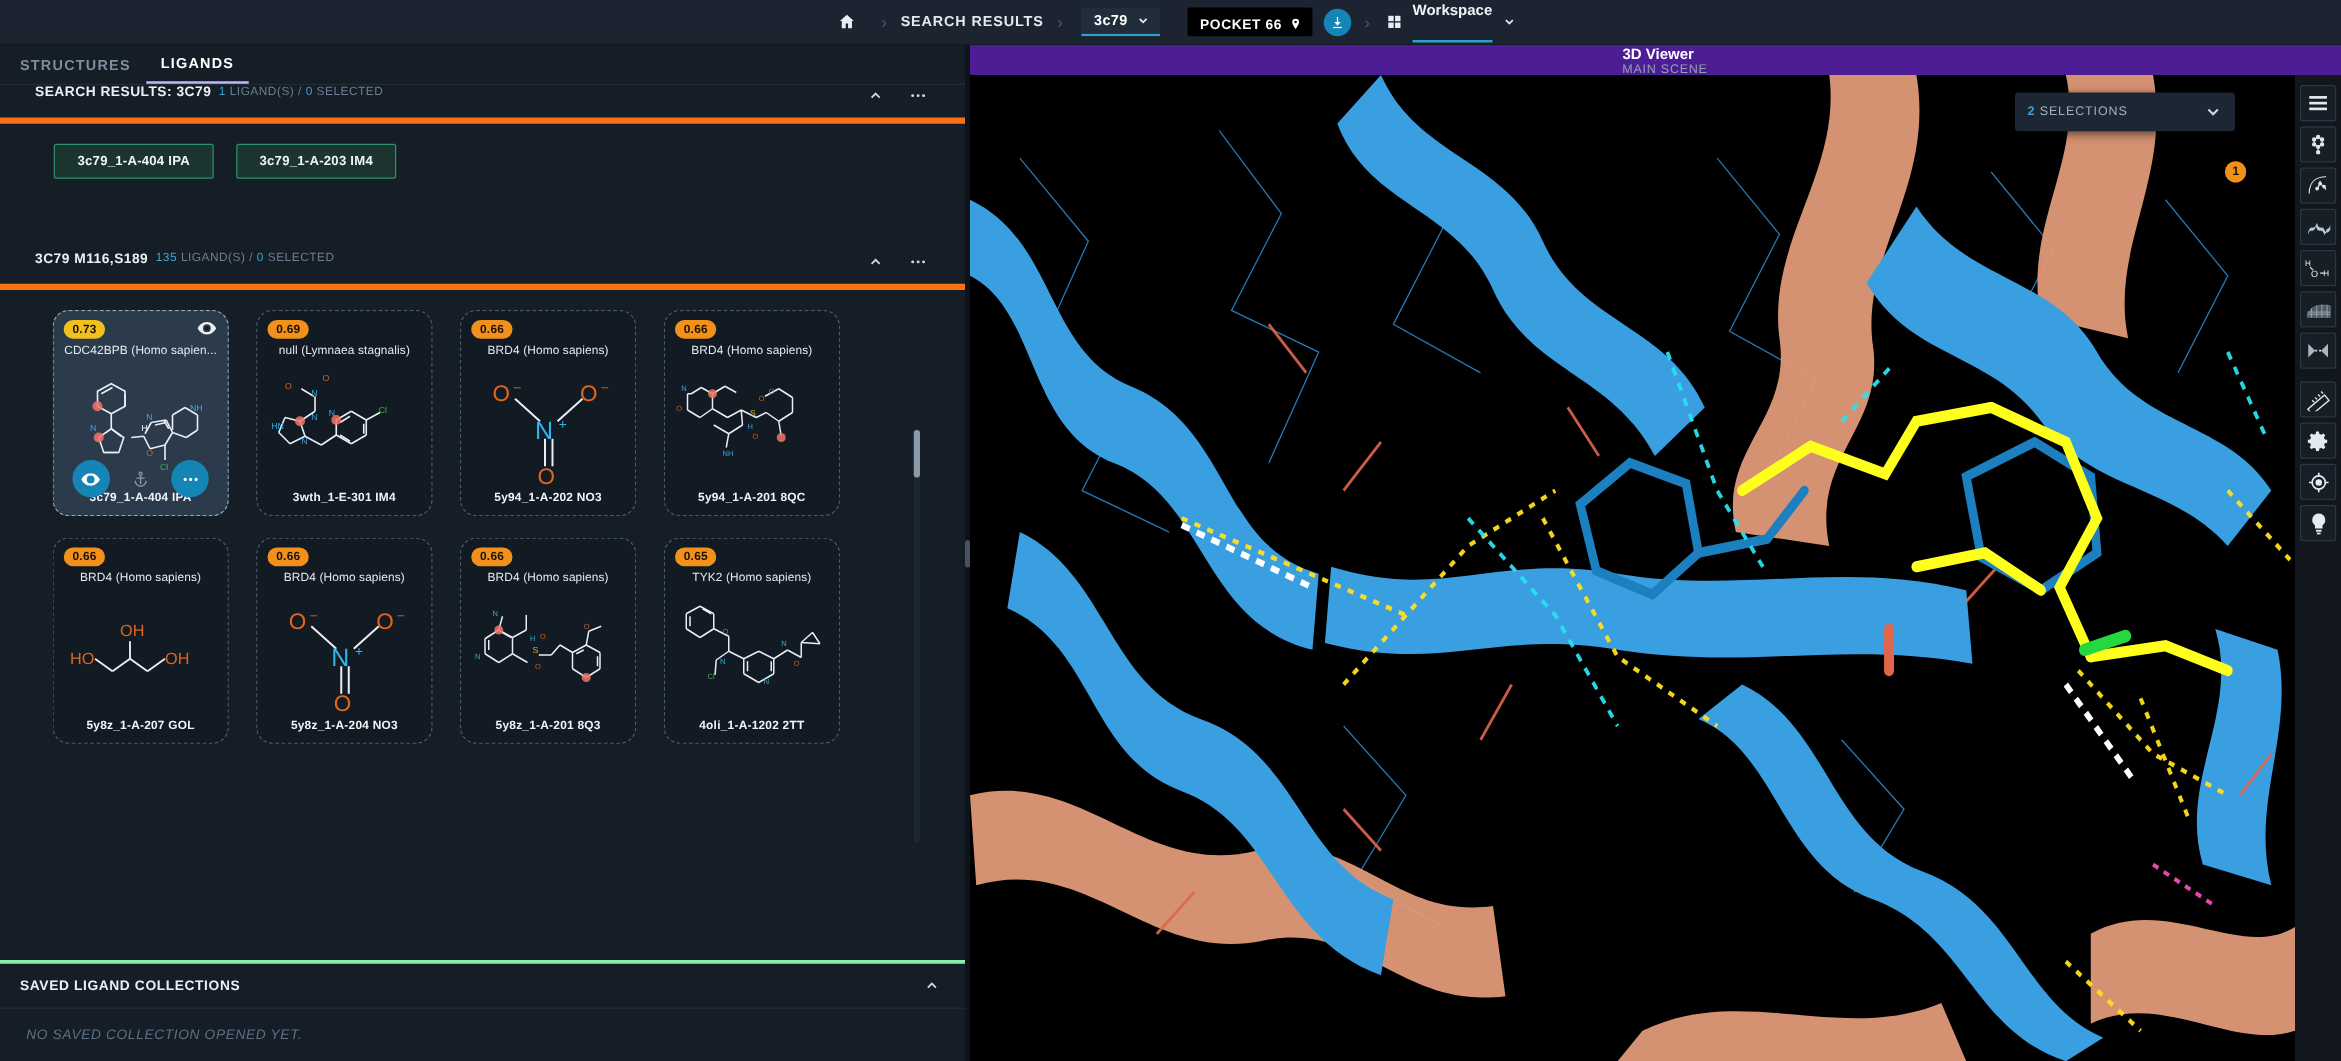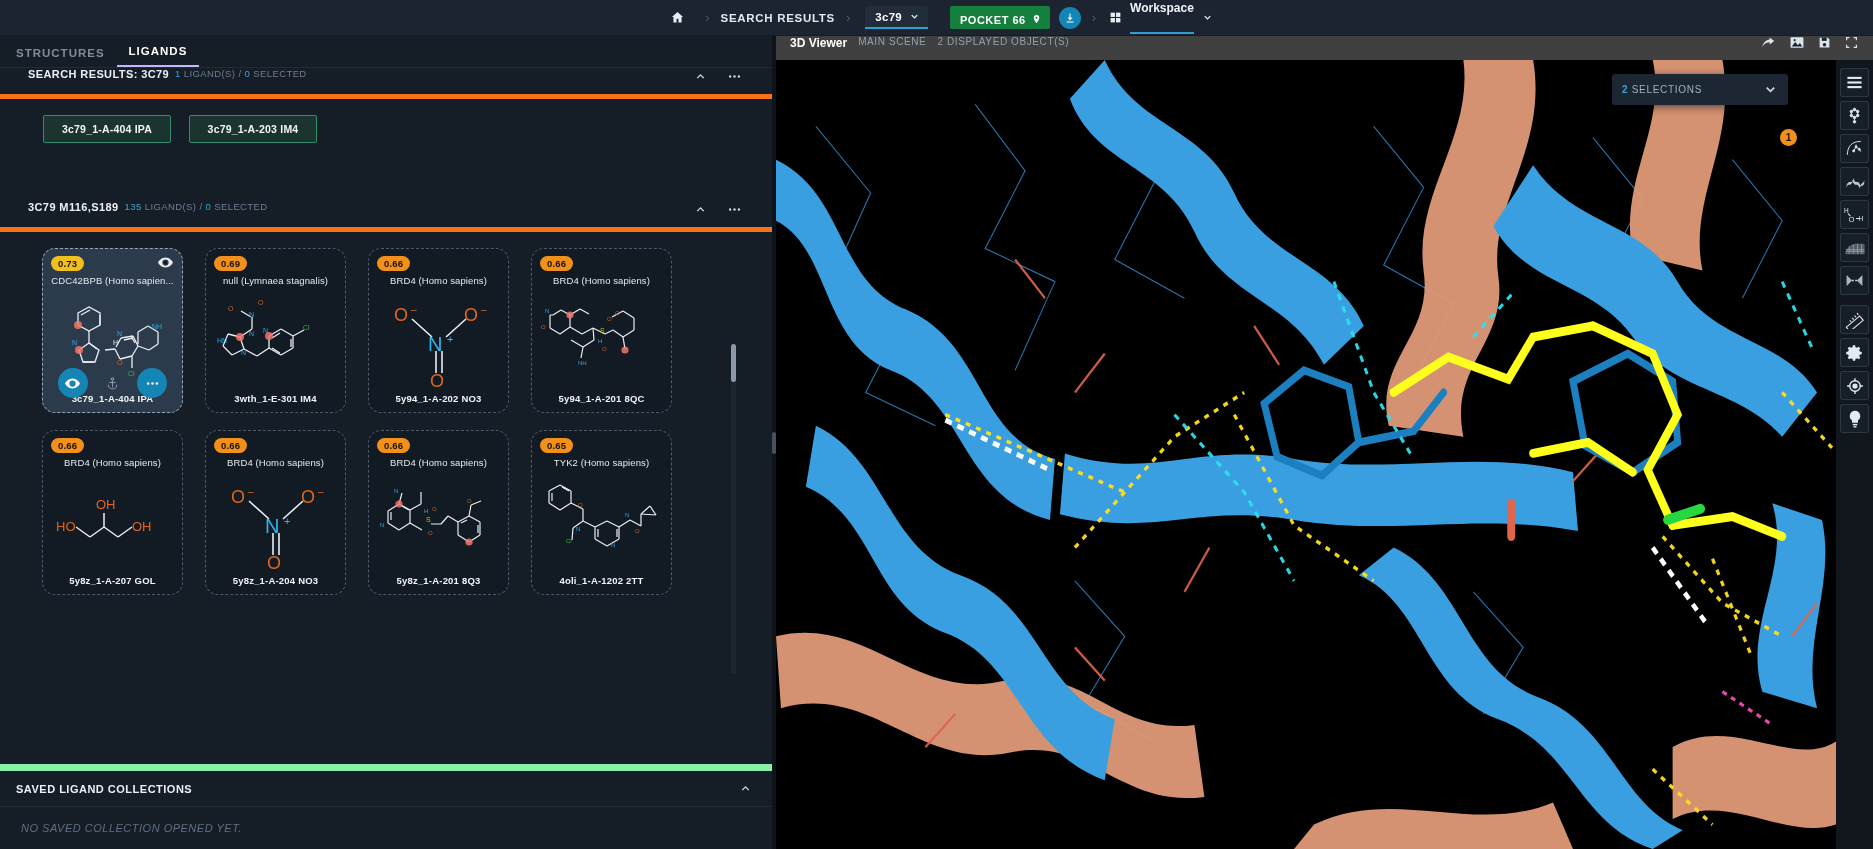--- a/index.html
+++ b/index.html
@@ -25,21 +25,21 @@
     font-size: 11.5px; font-weight: 700; letter-spacing: .7px;
     color: #e2e9f0; text-transform: uppercase;
   }
   .chip-select {
     background: #222d3b; border-bottom: 2px solid #2f9fd0;
     height: 23px; padding: 0 8px 0 10px; display: flex; align-items: center; gap: 7px;
     font-size: 11.5px; font-weight: 700; color: #fff; letter-spacing: .3px;
     border-radius: 2px 2px 0 0; margin-left: 4px; justify-content: center;
   }
   .chip-pocket {
-    background: #15803d; height: 23px; padding: 4px 8px 0 10px; display: flex;
+    background: #000000; height: 23px; padding: 4px 8px 0 10px; display: flex;
     align-items: center; gap: 5px; font-size: 11px; font-weight: 700; color: #fff;
     letter-spacing: .5px; border-radius: 2px; margin-left: 22px;
   }
   .dl-btn {
     width: 22px; height: 22px; border-radius: 50%; background: #1585b5;
     display: flex; align-items: center; justify-content: center; margin-left: 9px;
   }
   .ws-group { display: flex; align-items: center; gap: 8px; margin-left: 2px; }
   .ws-label {
     font-size: 12px; font-weight: 700; color: #eef3f8;
@@ -115,36 +115,36 @@
   }
   .act.blue { background: #1585b5; color: #fff; }
   .act.ghost { background: transparent; color: #7f8fa0; }
 
   .scroll-track { position: absolute; right: 36px; top: 276px; width: 5px; height: 330px;
                   background: #1d2730; border-radius: 3px; }
   .scroll-thumb { width: 5px; height: 38px; background: #8b9aa8; border-radius: 3px; }
 
   
   .saved {
-    border-top: 7px solid #86efac; background: #151d26;
+    border-top: 3px solid #86efac; background: #151d26;
   }
   .saved-head { height: 36px; display: flex; align-items: center; padding: 0 20px 0 16px;
                 border-bottom: 1px solid #222c37; }
   .saved-title { font-size: 11px; font-weight: 700; letter-spacing: .5px; color: #eaf0f6; }
   .saved-chev { margin-left: auto; color: #cdd8e3; }
   .saved-body { height: 42px; display: flex; align-items: center; padding-left: 21px; }
   .saved-empty { font-size: 11px; color: #5e7083; letter-spacing: .5px; font-style: italic; }
 
   .divider-v { width: 4px; background: #0d1319; position: relative; }
   .divider-grip { position: absolute; top: 50%; left: 0; width: 4px; height: 22px;
                   background: #46535f; border-radius: 2px; transform: translateY(-50%); }
 
   
   .viewer { flex: 1; display: flex; flex-direction: column; background: #11171d; min-width: 0; }
-  .viewer-head { height: 24px; display: flex; align-items: flex-start; padding: 0 10px 0 14px; background: #404040; }
+  .viewer-head { height: 24px; display: flex; align-items: center; padding: 0 10px 0 14px; background: #4c1d95; flex-direction: column; }
   .v-title { font-size: 12px; font-weight: 700; color: #fff; }
   .v-sub { font-size: 10px; letter-spacing: .6px; color: #92a1b1; margin-left: 11px; }
   .v-icons { margin-left: auto; display: flex; gap: 14px; align-items: center; color: #dbe4ec; padding-right: 5px; }
 
   .canvas-row { flex: 1; display: flex; min-height: 0; }
   .canvas { flex: 1; position: relative; background: #000; overflow: hidden; min-width: 0; }
 
   .sel-drop {
     position: absolute; right: 48px; top: 14px; width: 176px; height: 31px;
     background: #1d2733; border-radius: 3px; display: flex; align-items: center;

